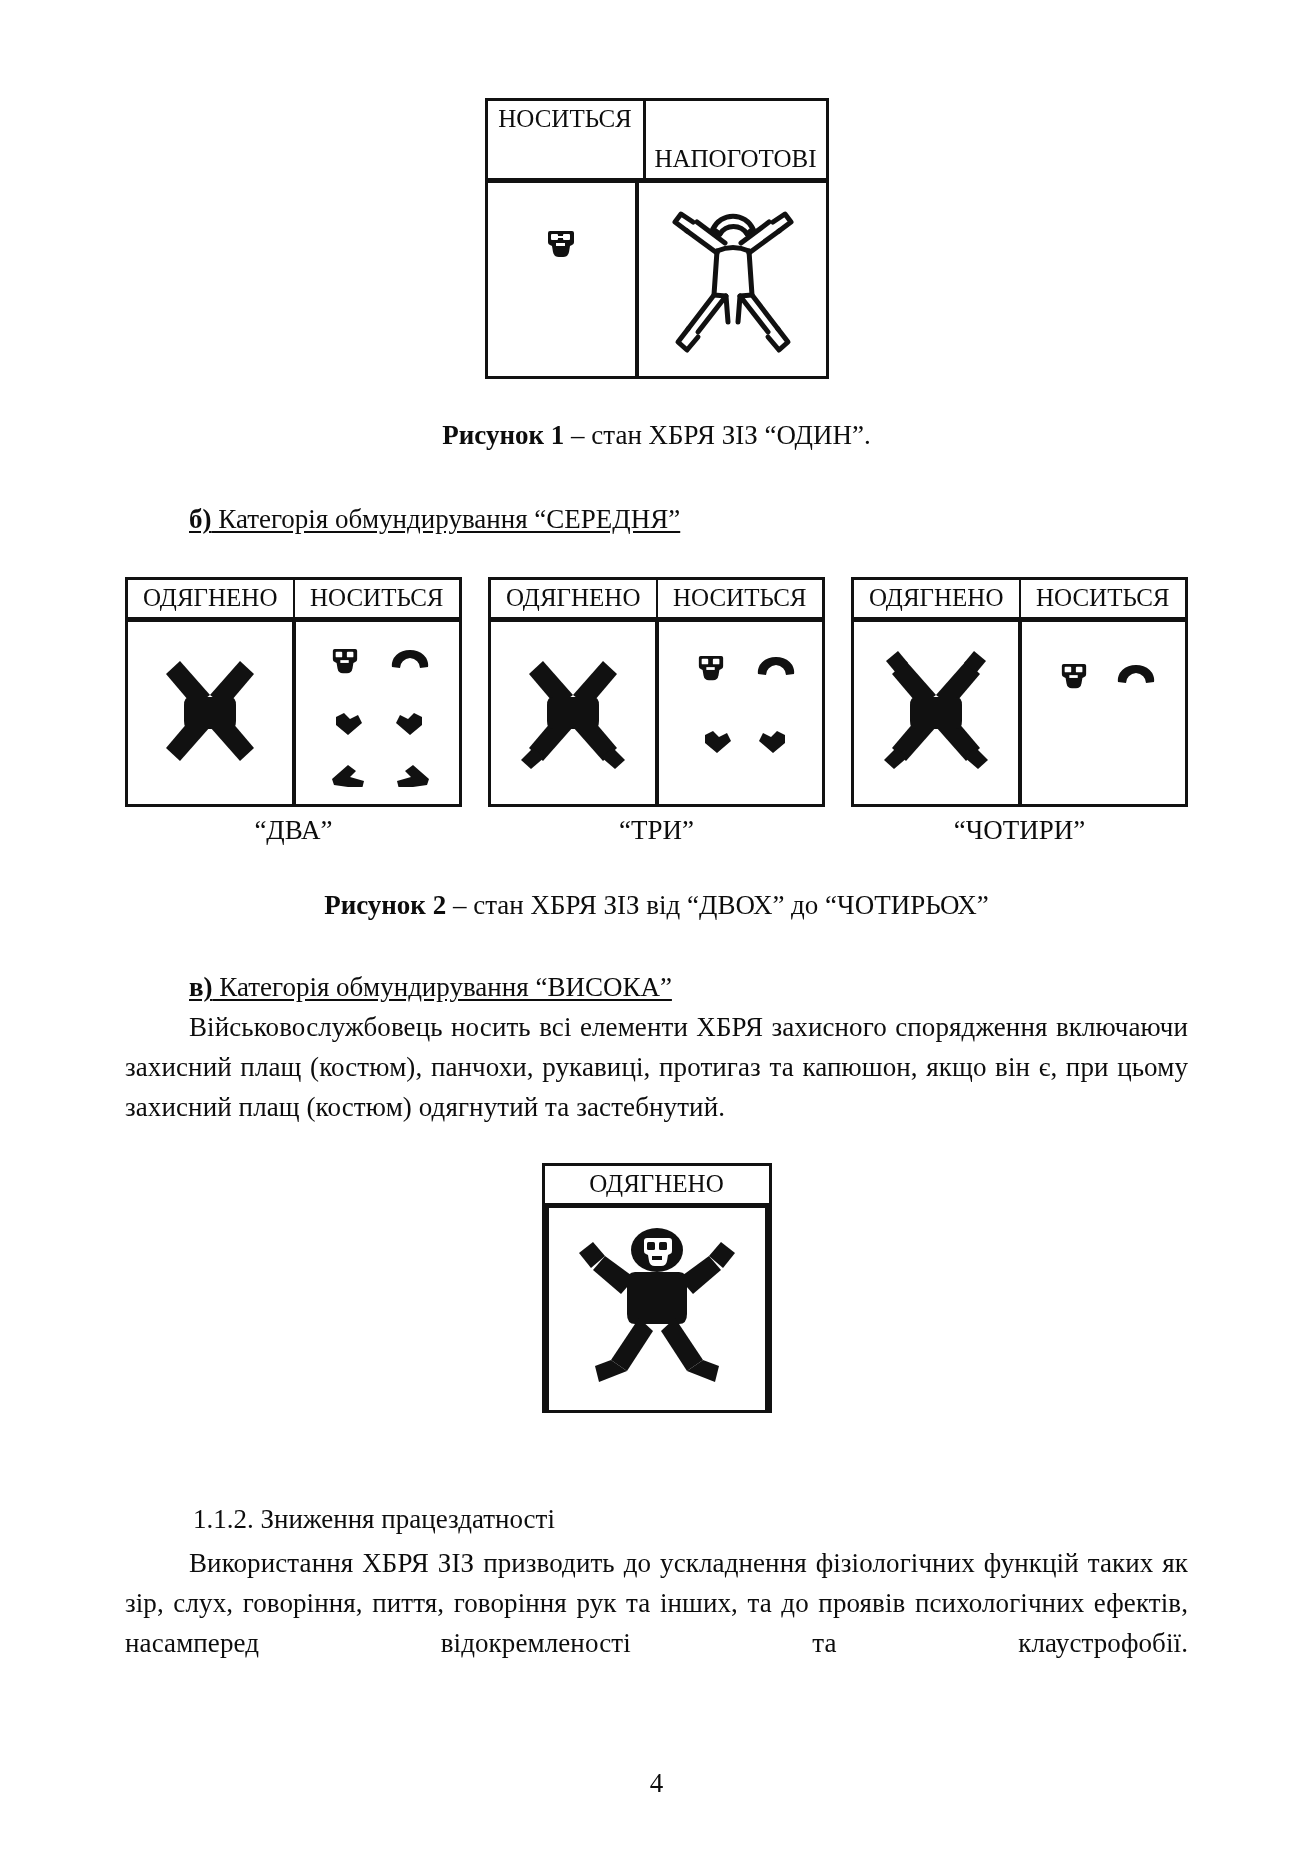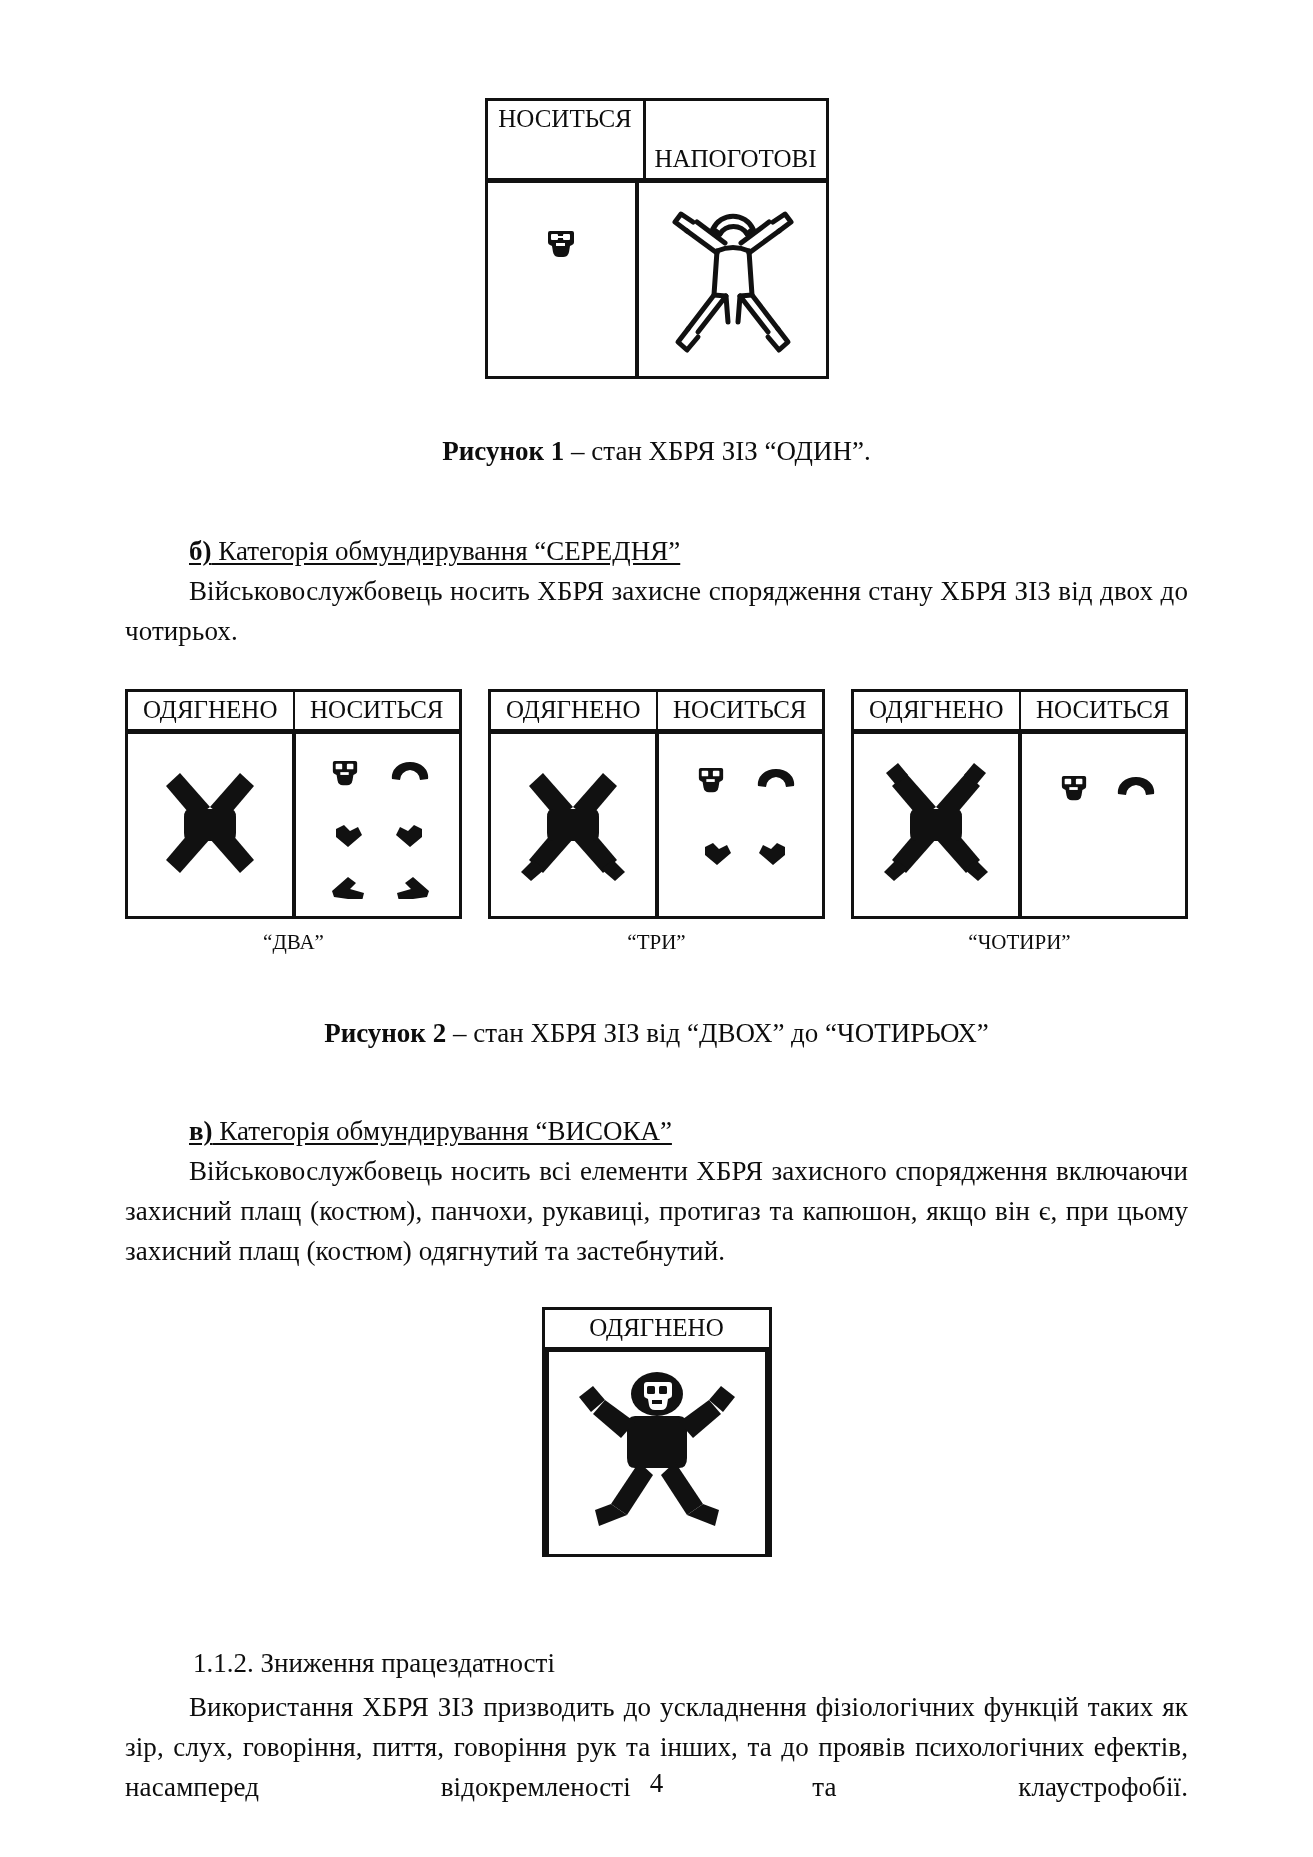--- a/index.html
+++ b/index.html
@@ -41,21 +41,21 @@
   }
   .heading .u {
     text-decoration: underline;
     text-underline-offset: 3px;
   }
   .heading b { font-weight: bold; }
   .caption {
     font-size: 27px;
     line-height: 40px;
     text-align: center;
-    margin: 16px;
+    margin: 0;
   }
   .caption b { font-weight: bold; }
   .subhead {
     font-size: 27px;
     line-height: 40px;
     margin: 4px;
     text-indent: 64px;
   }
   .spacer-lg { height: 46px; }
 
@@ -130,21 +130,21 @@
     display: flex;
     height: 182px;
     border-top: 2px solid #111;
   }
   .grp-body > div {
     flex: 1;
     position: relative;
   }
   .grp-body .left { border-right: 4px solid #111; }
   .grp-label {
-    font-size: 21px;
+    font-size: 27px;
     line-height: 34px;
     text-align: center;
     padding-top: 6px;
   }
 
   
   .fig3-wrap {
     display: flex;
     justify-content: center;
     margin-top: 4px;
@@ -256,21 +256,20 @@
   <div style="height:36px"></div>
   <p class="caption">
     <b>Рисунок 1</b><span> – стан ХБРЯ ЗІЗ “ОДИН”.</span>
   </p>
 
   <div style="height:44px"></div>
 
   <p class="heading">
     <span class="u"><b>б)</b><span> Категорія обмундирування “СЕРЕДНЯ”</span></span>
   </p>
-  <p class="para">Військовослужбовець носить ХБРЯ захисне спорядження стану ХБРЯ ЗІЗ від двох до чотирьох.</p>
 
   <div style="height:34px"></div>
 
   <div class="fig2-wrap">
 
     <div class="grp">
       <div class="grp-box">
         <div class="grp-head">
           <div class="left">ОДЯГНЕНО</div>
           <div>НОСИТЬСЯ</div>

